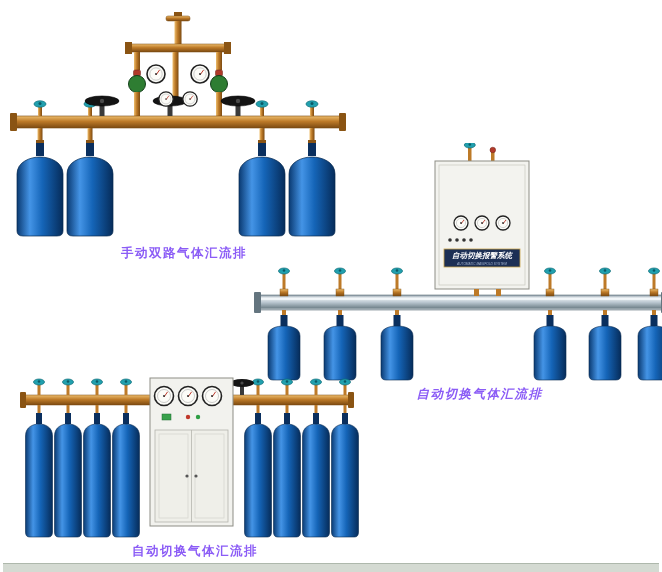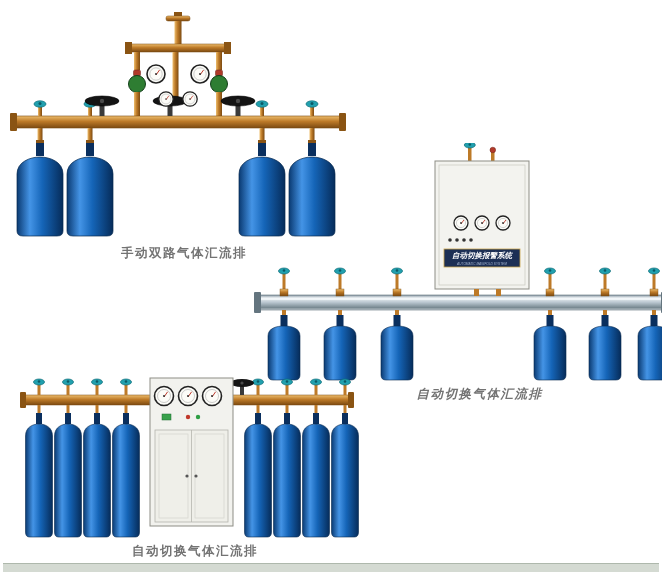--- a/index.html
+++ b/index.html
@@ -2,21 +2,21 @@
 <html><head>
 <meta charset="utf-8">
 <style>
   html,body{margin:0;padding:0;background:#ffffff;}
   .stage{
     position:relative;width:662px;height:572px;background:#ffffff;
     overflow:hidden;font-family:"Liberation Sans", sans-serif;
   }
   figure{position:absolute;margin:0;padding:0;}
   figcaption{
-    font-weight:bold;font-size:12.5px;color:#737373;
+    font-weight:bold;font-size:12.5px;color:#8b5cf6;
     letter-spacing:1.5px;text-align:center;margin-top:3px;
     white-space:nowrap;
   }
   .fig1{left:8px;top:6px;width:340px;}
   .fig1 figcaption{padding-left:12px;}
   .fig2{left:254px;top:143px;width:415px;font-style:italic;}
   .fig2 figcaption{padding-left:36px;}
   .fig3{left:12px;top:372px;width:350px;}
   .fig3 figcaption{padding-left:16px;}
   .bottom-strip{

